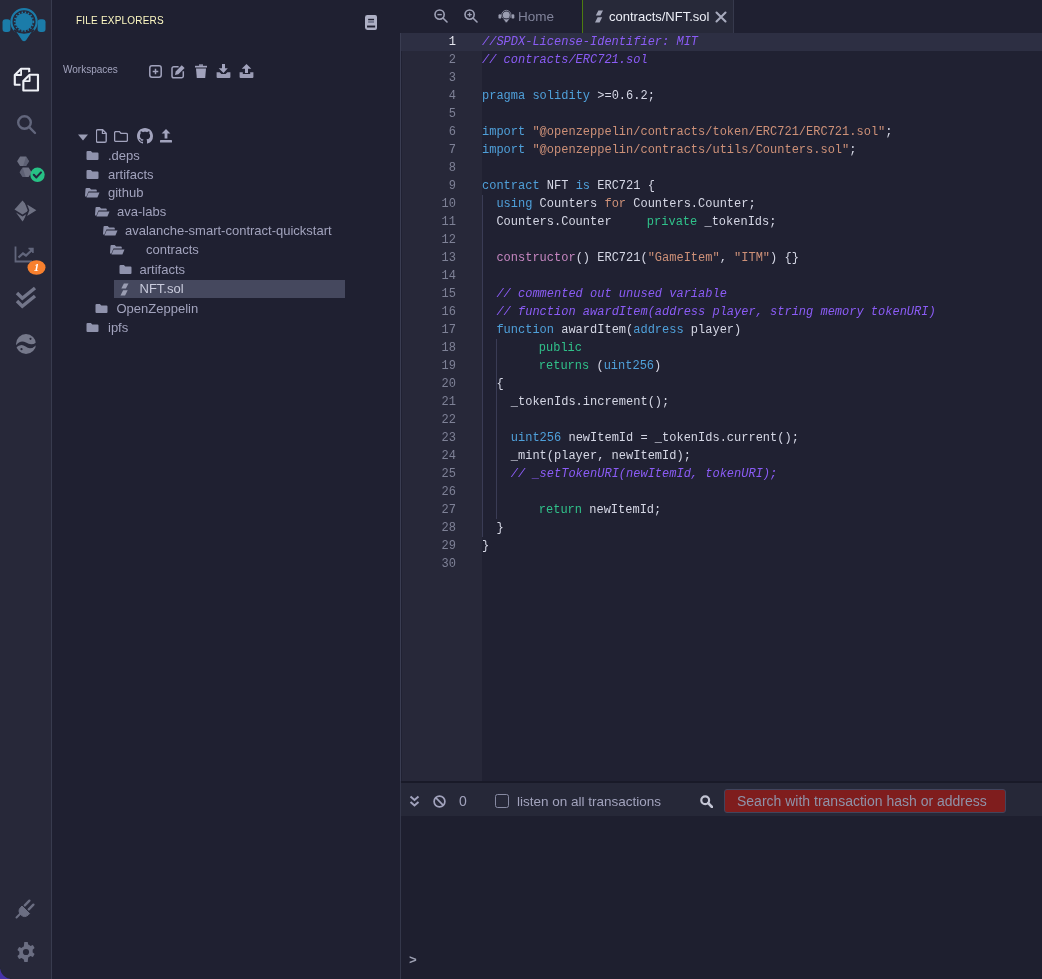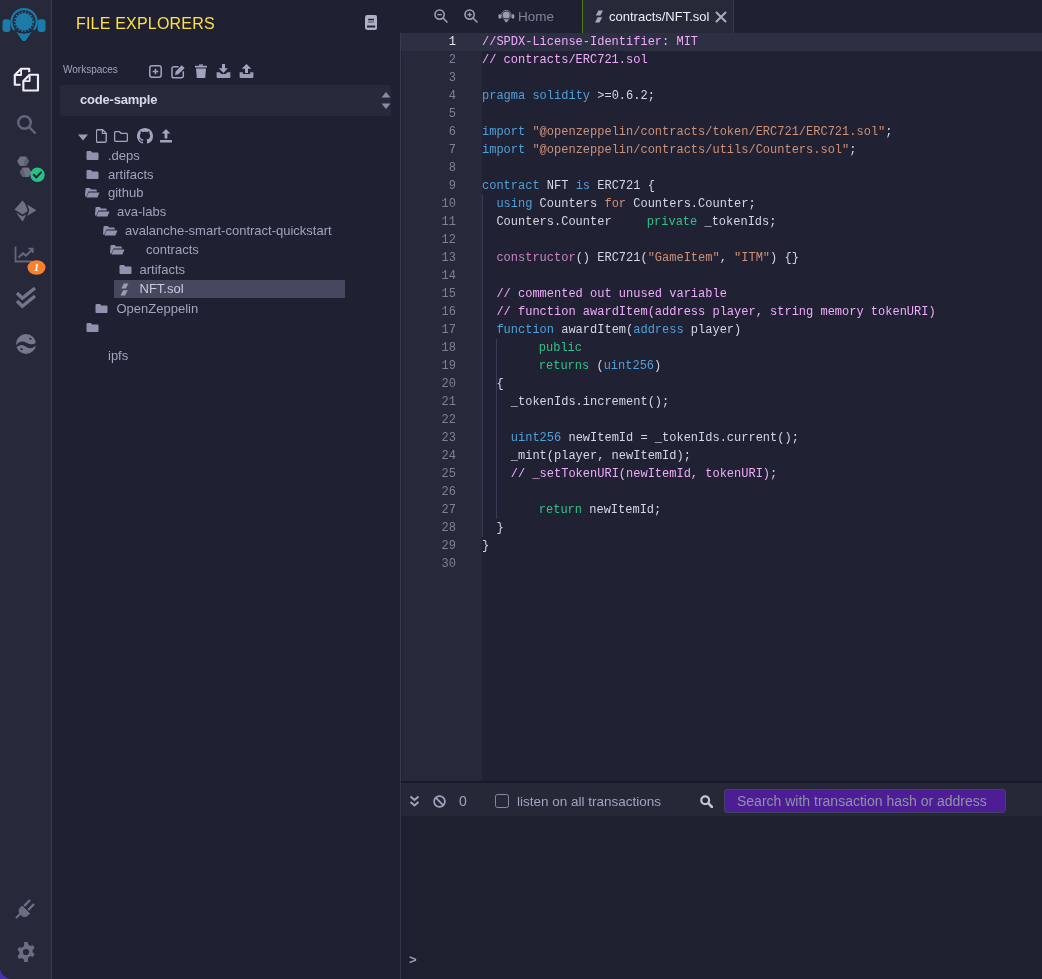--- a/index.html
+++ b/index.html
@@ -100,21 +100,21 @@
   <svg class="abs" style="left:15px;top:941px;" width="22" height="22" viewBox="0 0 22 22">
     <g fill="#6b6e82">
       <path d="M9.3 1 h3.4 l0.5 2.6 a7.6 7.6 0 0 1 2.2 1.3 l2.5-0.9 1.7 3 -2 1.7 a7.6 7.6 0 0 1 0 2.6 l2 1.7 -1.7 3 -2.5-0.9 a7.6 7.6 0 0 1 -2.2 1.3 L12.7 21 H9.3 l-0.5-2.6 a7.6 7.6 0 0 1 -2.2-1.3 l-2.5 0.9 -1.7-3 2-1.7 a7.6 7.6 0 0 1 0-2.6 l-2-1.7 1.7-3 2.5 0.9 a7.6 7.6 0 0 1 2.2-1.3 Z"></path>
       <circle cx="11" cy="11" r="3.1" fill="#272839"></circle>
     </g>
   </svg>
 </div>
 
 <div class="abs" id="sidepanel" style="left:52px;top:0;width:348px;height:979px;background:#1f2031;">
 
-  <div class="abs" style="left:24px;top:15px;font-size:16px;color:#fde047;letter-spacing:0.2px;">FILE EXPLORERS</div>
+  <div class="abs" style="left:24px;top:15px;font-size:10px;color:#fef9c3;letter-spacing:0.2px;">FILE EXPLORERS</div>
 
   <svg class="abs" style="left:313px;top:15px;" width="12" height="15" viewBox="0 0 13 16">
     <path d="M2.6 0 H11 a2 2 0 0 1 2 2 V14 a2 2 0 0 1 -2 2 H2.6 A2.6 2.6 0 0 1 0 13.4 V2.6 A2.6 2.6 0 0 1 2.6 0 Z" fill="#aeb0c5"></path>
     <rect x="3.4" y="4" width="6.4" height="1.6" fill="#1f2031"></rect>
     <rect x="3.4" y="6.8" width="6.4" height="1.3" fill="#565a72"></rect>
     <rect x="2.2" y="11.3" width="8.8" height="2.1" fill="#1f2031"></rect>
   </svg>
 
   <div class="abs" style="left:11px;top:64px;font-size:10px;color:#a2a3bd;">Workspaces</div>
 
@@ -143,27 +143,20 @@
     </g>
   </svg>
 
   <svg class="abs" style="left:187px;top:64px;" width="15" height="14" viewBox="0 0 15 14">
     <g fill="#a2a3bd">
       <path d="M7.5 0 L12.3 4.8 H9 v4.3 H6 V4.8 H2.7 Z"></path>
       <path d="M0.6 8.2 h3.2 v1.8 h7.4 V8.2 h3.2 V13 a1 1 0 0 1 -1 1 h-11.8 a1 1 0 0 1 -1 -1 Z M11.5 11.6 h1.5 v1 h-1.5 Z" opacity="0.95"></path>
     </g>
   </svg>
 
-  <div class="abs" style="left:8px;top:85px;width:331px;height:31px;background:#282a3c;border-radius:3px;">
-    <div class="abs" style="left:20px;top:7px;font-size:13px;color:#d9dbe8;font-weight:bold;letter-spacing:-0.2px;">code-sample</div>
-    <svg class="abs" style="left:321px;top:7px;" width="10" height="17" viewBox="0 0 10 17">
-      <path d="M5 0 L9.4 5.4 H0.6 Z" fill="#8b8ea4"></path>
-      <path d="M5 17 L0.6 11.6 H9.4 Z" fill="#8b8ea4"></path>
-    </svg>
-  </div>
 
   <svg class="abs" style="left:26px;top:134px;" width="10" height="7" viewBox="0 0 10 7">
     <path d="M0 0.5 h10 L5 6.5 Z" fill="#9a9cb4"></path>
   </svg>
 
   <svg class="abs" style="left:44px;top:129px;" width="11" height="14" viewBox="0 0 11 14">
     <path d="M1.8 0.7 h4.8 L10.2 4.3 V11.9 a1.4 1.4 0 0 1 -1.4 1.4 H1.8 A1.4 1.4 0 0 1 0.4 11.9 V2.1 A1.4 1.4 0 0 1 1.8 0.7 Z" fill="none" stroke="#a2a3bd" stroke-width="1.4"></path>
     <path d="M6.4 0.7 V4.5 H10.2" fill="none" stroke="#a2a3bd" stroke-width="1.2"></path>
   </svg>
 
@@ -242,21 +235,21 @@
   <div class="trow" style="top:298.5px;">
       <svg style="left:43px" width="13" height="11" viewBox="0 0 13 11">
         <path d="M0.5 2 a1 1 0 0 1 1 -1 h3.4 l1.4 1.6 h5.2 a1 1 0 0 1 1 1 v5.4 a1 1 0 0 1 -1 1 h-10 a1 1 0 0 1 -1 -1 Z" fill="#8f92ac"></path>
       </svg>
       <span style="position:absolute;left:64.5px;">OpenZeppelin</span>
     </div>
   <div class="trow" style="top:318px;">
       <svg style="left:34px" width="13" height="11" viewBox="0 0 13 11">
         <path d="M0.5 2 a1 1 0 0 1 1 -1 h3.4 l1.4 1.6 h5.2 a1 1 0 0 1 1 1 v5.4 a1 1 0 0 1 -1 1 h-10 a1 1 0 0 1 -1 -1 Z" fill="#8f92ac"></path>
       </svg>
-      <span style="position:absolute;left:56px;margin-top:28px;">ipfs</span>
+      <span style="position:absolute;left:56px;">ipfs</span>
     </div>
 </div>
 
 <div class="abs" id="tabbar" style="left:420px;top:0;width:642px;height:33px;background:#1f2031;">
 
   <svg class="abs" style="left:14px;top:9px;" width="14" height="14" viewBox="0 0 14 14">
     <g stroke="#9ea1b6" fill="none" stroke-width="1.6">
       <circle cx="5.6" cy="5.6" r="4.6"></circle>
       <path d="M9.2 9.2 L13 13" stroke-linecap="round"></path>
       <path d="M3.4 5.6 h4.4" stroke-width="1.4"></path>
@@ -354,21 +347,21 @@
     <i class="k">uint256</i> newItemId = _tokenIds.current();
     _mint(player, newItemId);
     <i class="c">// _setTokenURI(newItemId, tokenURI);</i>
 
     <i class="g">return</i> newItemId;
   }
 }
 </pre>
   <style>
     #code i { font-style:normal; }
-    #code .c { color:#f0abfc; }
+    #code .c { color:#8b5cf6;font-style:italic; }
     #code .k { color:#4fa0da; }
     #code .g { color:#30c18a;padding-left:28px; }
     #code .s { color:#ce9178; }
     #code .m { color:#c586c0; }
   </style>
 </div>
 
 <div class="abs" id="terminal" style="left:400px;top:781px;width:642px;height:198px;background:#1e1f2f;border-left:1px solid #34374a;">
   <div class="abs" style="left:0;top:0;width:642px;height:2px;background:#191a28;"></div>
   <div class="abs" style="left:0;top:2px;width:642px;height:33px;background:#262838;"></div>
@@ -387,18 +380,18 @@
   <div class="abs" style="left:58px;top:12px;font-size:14px;color:#a2a3bd;">0</div>
 
   <div class="abs" style="left:94px;top:13px;width:14px;height:14px;border:1.5px solid #878aa2;border-radius:2.5px;"></div>
   <div class="abs" style="left:116px;top:12.5px;font-size:13.5px;color:#a2a3bd;">listen on all transactions</div>
 
   <svg class="abs" style="left:299px;top:14px;" width="13" height="13" viewBox="0 0 13 13">
     <circle cx="5.2" cy="5.2" r="3.9" fill="none" stroke="#c3c5d4" stroke-width="2.2"></circle>
     <path d="M8.2 8.2 L12 12" stroke="#c3c5d4" stroke-width="2.6" stroke-linecap="round"></path>
   </svg>
 
-  <div class="abs" style="left:323px;top:8px;width:282px;height:24px;background:#4c1d95;border:1px solid #41445c;border-radius:3px;">
+  <div class="abs" style="left:323px;top:8px;width:282px;height:24px;background:#7f1d1d;border:1px solid #41445c;border-radius:3px;">
     <div class="abs" style="left:12px;top:3px;font-size:14px;color:#8f92a8;">Search with transaction hash or address</div>
   </div>
 
   <div class="abs" style="left:8px;top:172px;font-family:'Liberation Mono',monospace;font-size:13px;color:#9fa2b4;font-weight:bold;">&gt;</div>
 </div>
 
 </body></html>

